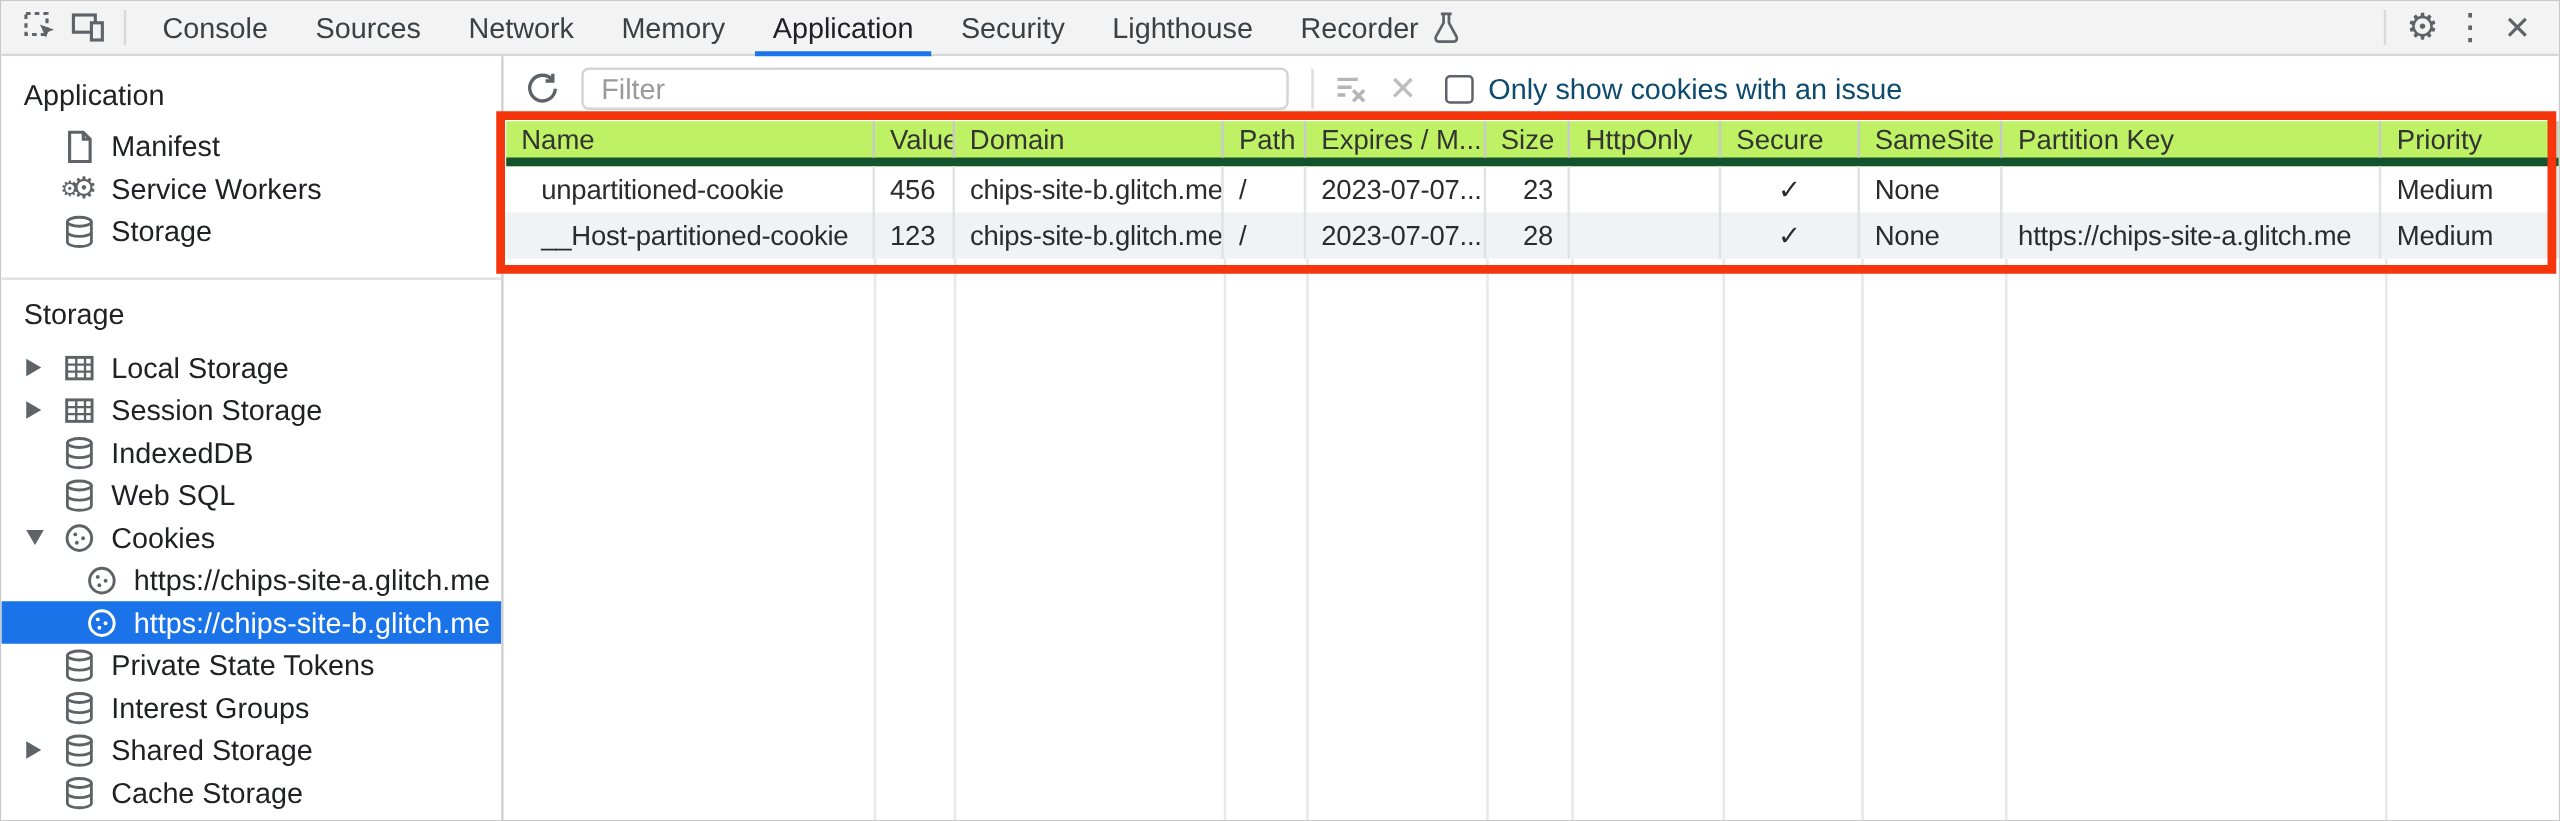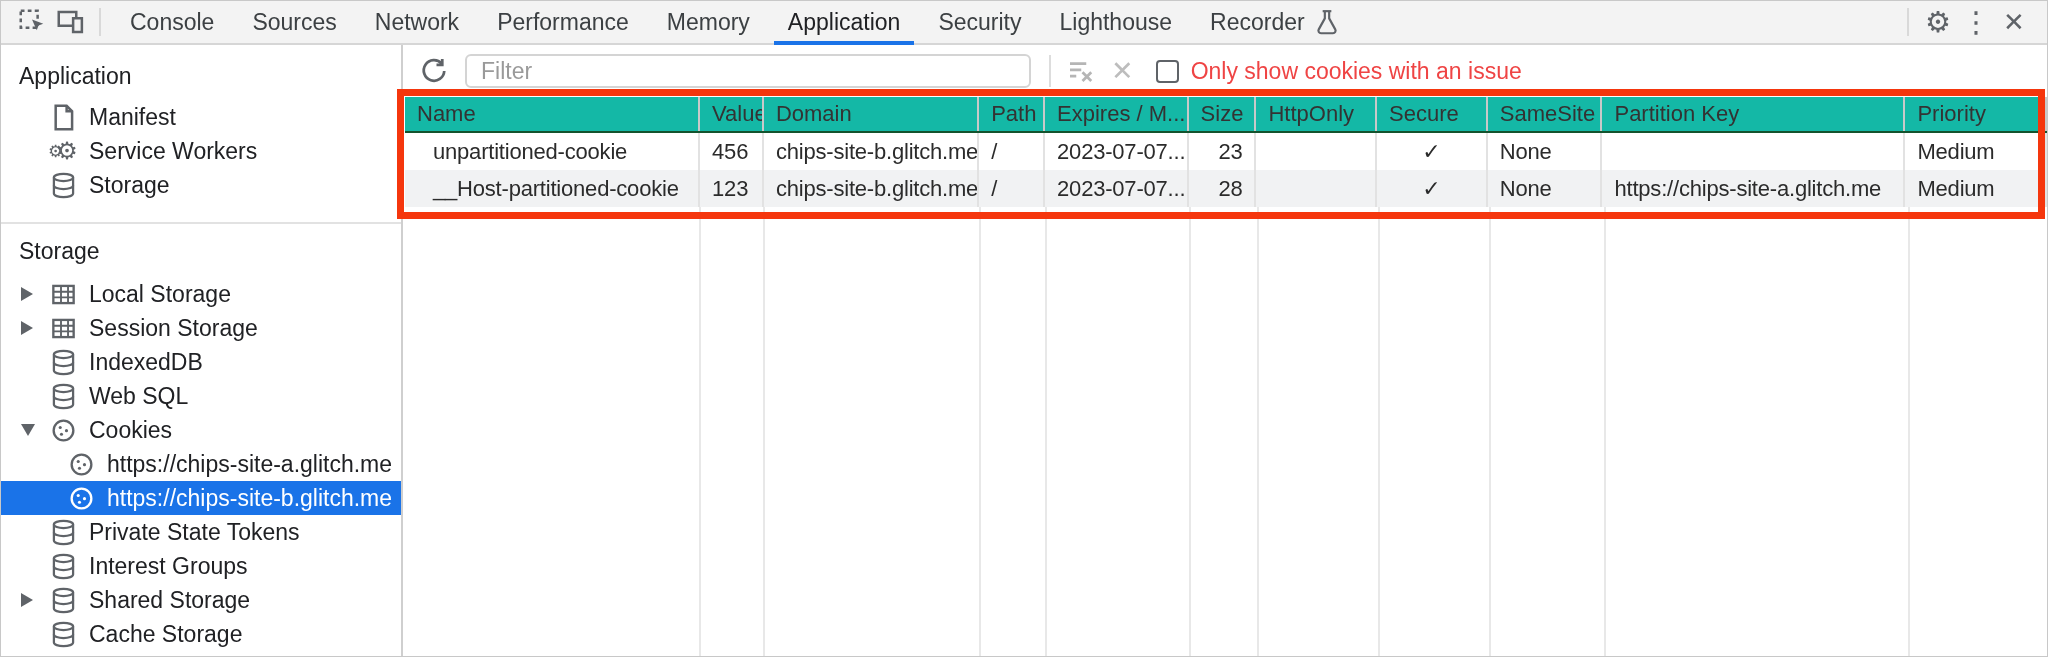--- a/index.html
+++ b/index.html
@@ -44,24 +44,24 @@
   .panel{position:absolute;left:402px;top:44px;right:0;bottom:0;background:#fff;}
   .cookie-toolbar{height:52px;display:flex;align-items:center;}
   .refresh-btn{margin-left:16px;color:#5f6368;display:flex;cursor:pointer;}
   .filter-input{margin-left:16px;width:566px;height:34px;box-sizing:border-box;border:2px solid #d4d4d4;
     border-radius:6px;font-size:23px;font-family:"Liberation Sans",sans-serif;color:#202124;padding:0 14px;outline:none;}
   .filter-input::placeholder{color:#9a9a9a;}
   .tdiv{width:2px;height:32px;background:#ddd;margin-left:18px;}
   .tool-ic{margin-left:14px;color:#b5b5b5;display:flex;cursor:pointer;}
   .x-disabled{font-size:27px;color:#bdbdbd;margin-left:16px;line-height:1;cursor:pointer;}
   .checkbox{width:23px;height:23px;box-sizing:border-box;border:2px solid #5f6368;border-radius:4px;margin-left:22px;background:#fff;cursor:pointer;flex:0 0 23px;}
-  .cb-label{margin-left:12px;font-size:23px;color:#ef4444;}
+  .cb-label{margin-left:12px;font-size:23px;color:#0c4a6e;}
   
   .grid{position:absolute;left:2px;top:52px;right:0;}
-  .grid-header{display:flex;height:36px;background:#14b8a6;border-bottom:2px solid #14532d;box-sizing:border-box;}
+  .grid-header{display:flex;height:36px;background:#bef264;border-bottom:7px solid #14532d;box-sizing:border-box;}
   .hcell{box-sizing:border-box;border-right:2px solid #c9c9c9;display:flex;align-items:center;
     padding:0 12px;font-size:22px;color:#333;overflow:hidden;white-space:nowrap;cursor:pointer;}
   .grid-row{display:flex;height:37px;}
   .grid-row.odd{background:#f1f2f3;}
   .cell{box-sizing:border-box;border-right:2px solid #e2e2e2;display:flex;align-items:center;
     padding:0 12px;font-size:22px;letter-spacing:-0.2px;color:#2b2b2b;overflow:hidden;white-space:nowrap;}
   .cell.name{padding-left:28px;}
   .cell.num{justify-content:flex-end;}
   .cell.center{justify-content:center;}
   .col-name{width:296px;}.col-value{width:64px;}.col-domain{width:216px;}.col-path{width:66px;}
@@ -101,23 +101,20 @@
       <div class="tab">
           <span>Console</span>
         </div>
       <div class="tab">
           <span>Sources</span>
         </div>
       <div class="tab">
           <span>Network</span>
         </div>
       <div class="tab">
-          <span>Performance</span>
-        </div>
-      <div class="tab">
           <span>Memory</span>
         </div>
       <div class="tab active">
           <span>Application</span>
         </div>
       <div class="tab">
           <span>Security</span>
         </div>
       <div class="tab">
           <span>Lighthouse</span>

